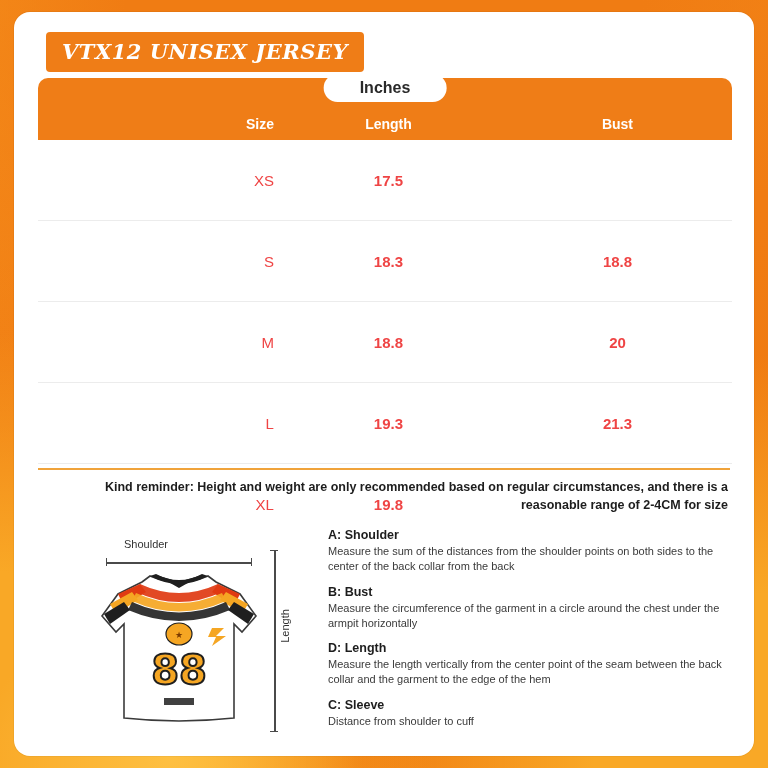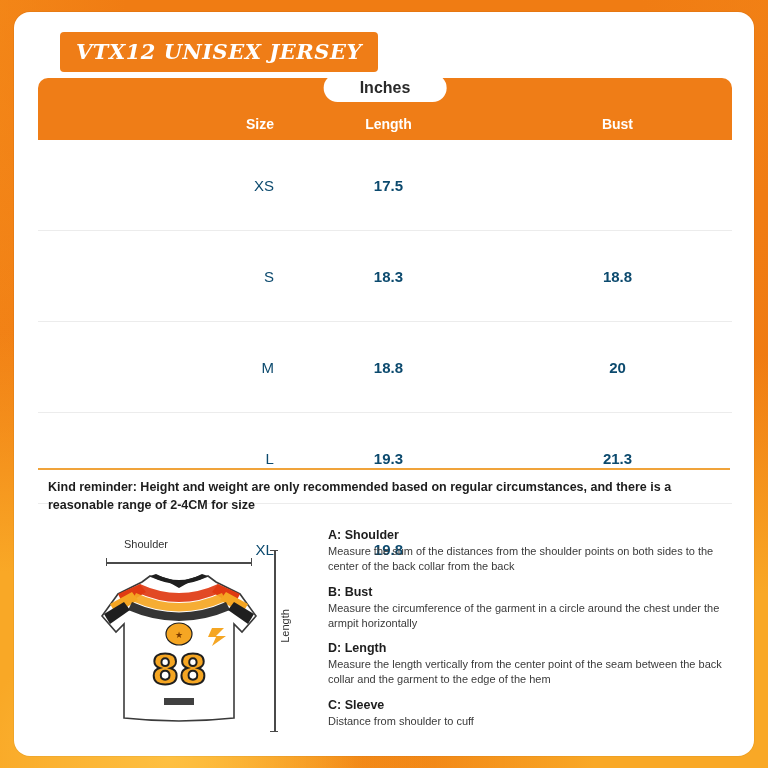--- a/index.html
+++ b/index.html
@@ -35,21 +35,21 @@
     left: 14px; top: 12px;
     width: 740px; height: 744px;
     background: #ffffff;
     border-radius: 16px;
     box-shadow: 0 0 0 1px rgba(0,0,0,.04);
     overflow: hidden;
   }
   
   .title-wrap {
     position: absolute;
-    left: 46px; top: 20px;
+    left: 32px; top: 20px;
   }
   .title {
     display: inline-block;
     background: #ef7d17;
     color: #ffffff;
     font-family: "DejaVu Serif", serif;
     font-weight: bold;
     font-style: italic;
     font-size: 21px;
     letter-spacing: .5px;
@@ -91,42 +91,42 @@
     font-weight: bold;
   }
   .col { text-align: center; }
   .col-size   { width: 34%; text-align: right; }
   .col-length { width: 33%; }
   .col-bust   { width: 33%; }
   .tbody { }
   .trow {
     display: flex;
     align-items: center;
-    height: 91px;
+    height: 81px;
     border-bottom: 1px solid #ececec;
     font-size: 15px;
-    color: #0c4a6e;
+    color: #ef4444;
   }
   .trow:last-child { border-bottom: none; }
   .trow .col-size { font-weight: normal; }
   .trow .col-length, .trow .col-bust { font-weight: bold; }
 
   .divider {
     position: absolute;
     left: 24px; right: 24px;
     top: 456px;
     height: 2px;
     background: #f0a33a;
   }
   
   .reminder {
     position: absolute;
     left: 34px; right: 26px;
     top: 466px;
-    text-align: left;
+    text-align: right;
     font-size: 12.5px;
     font-weight: bold;
     color: #1d1d1d;
     line-height: 1.45;
   }
   
   .lower {
     position: absolute;
     left: 24px; right: 24px;
     top: 512px;

